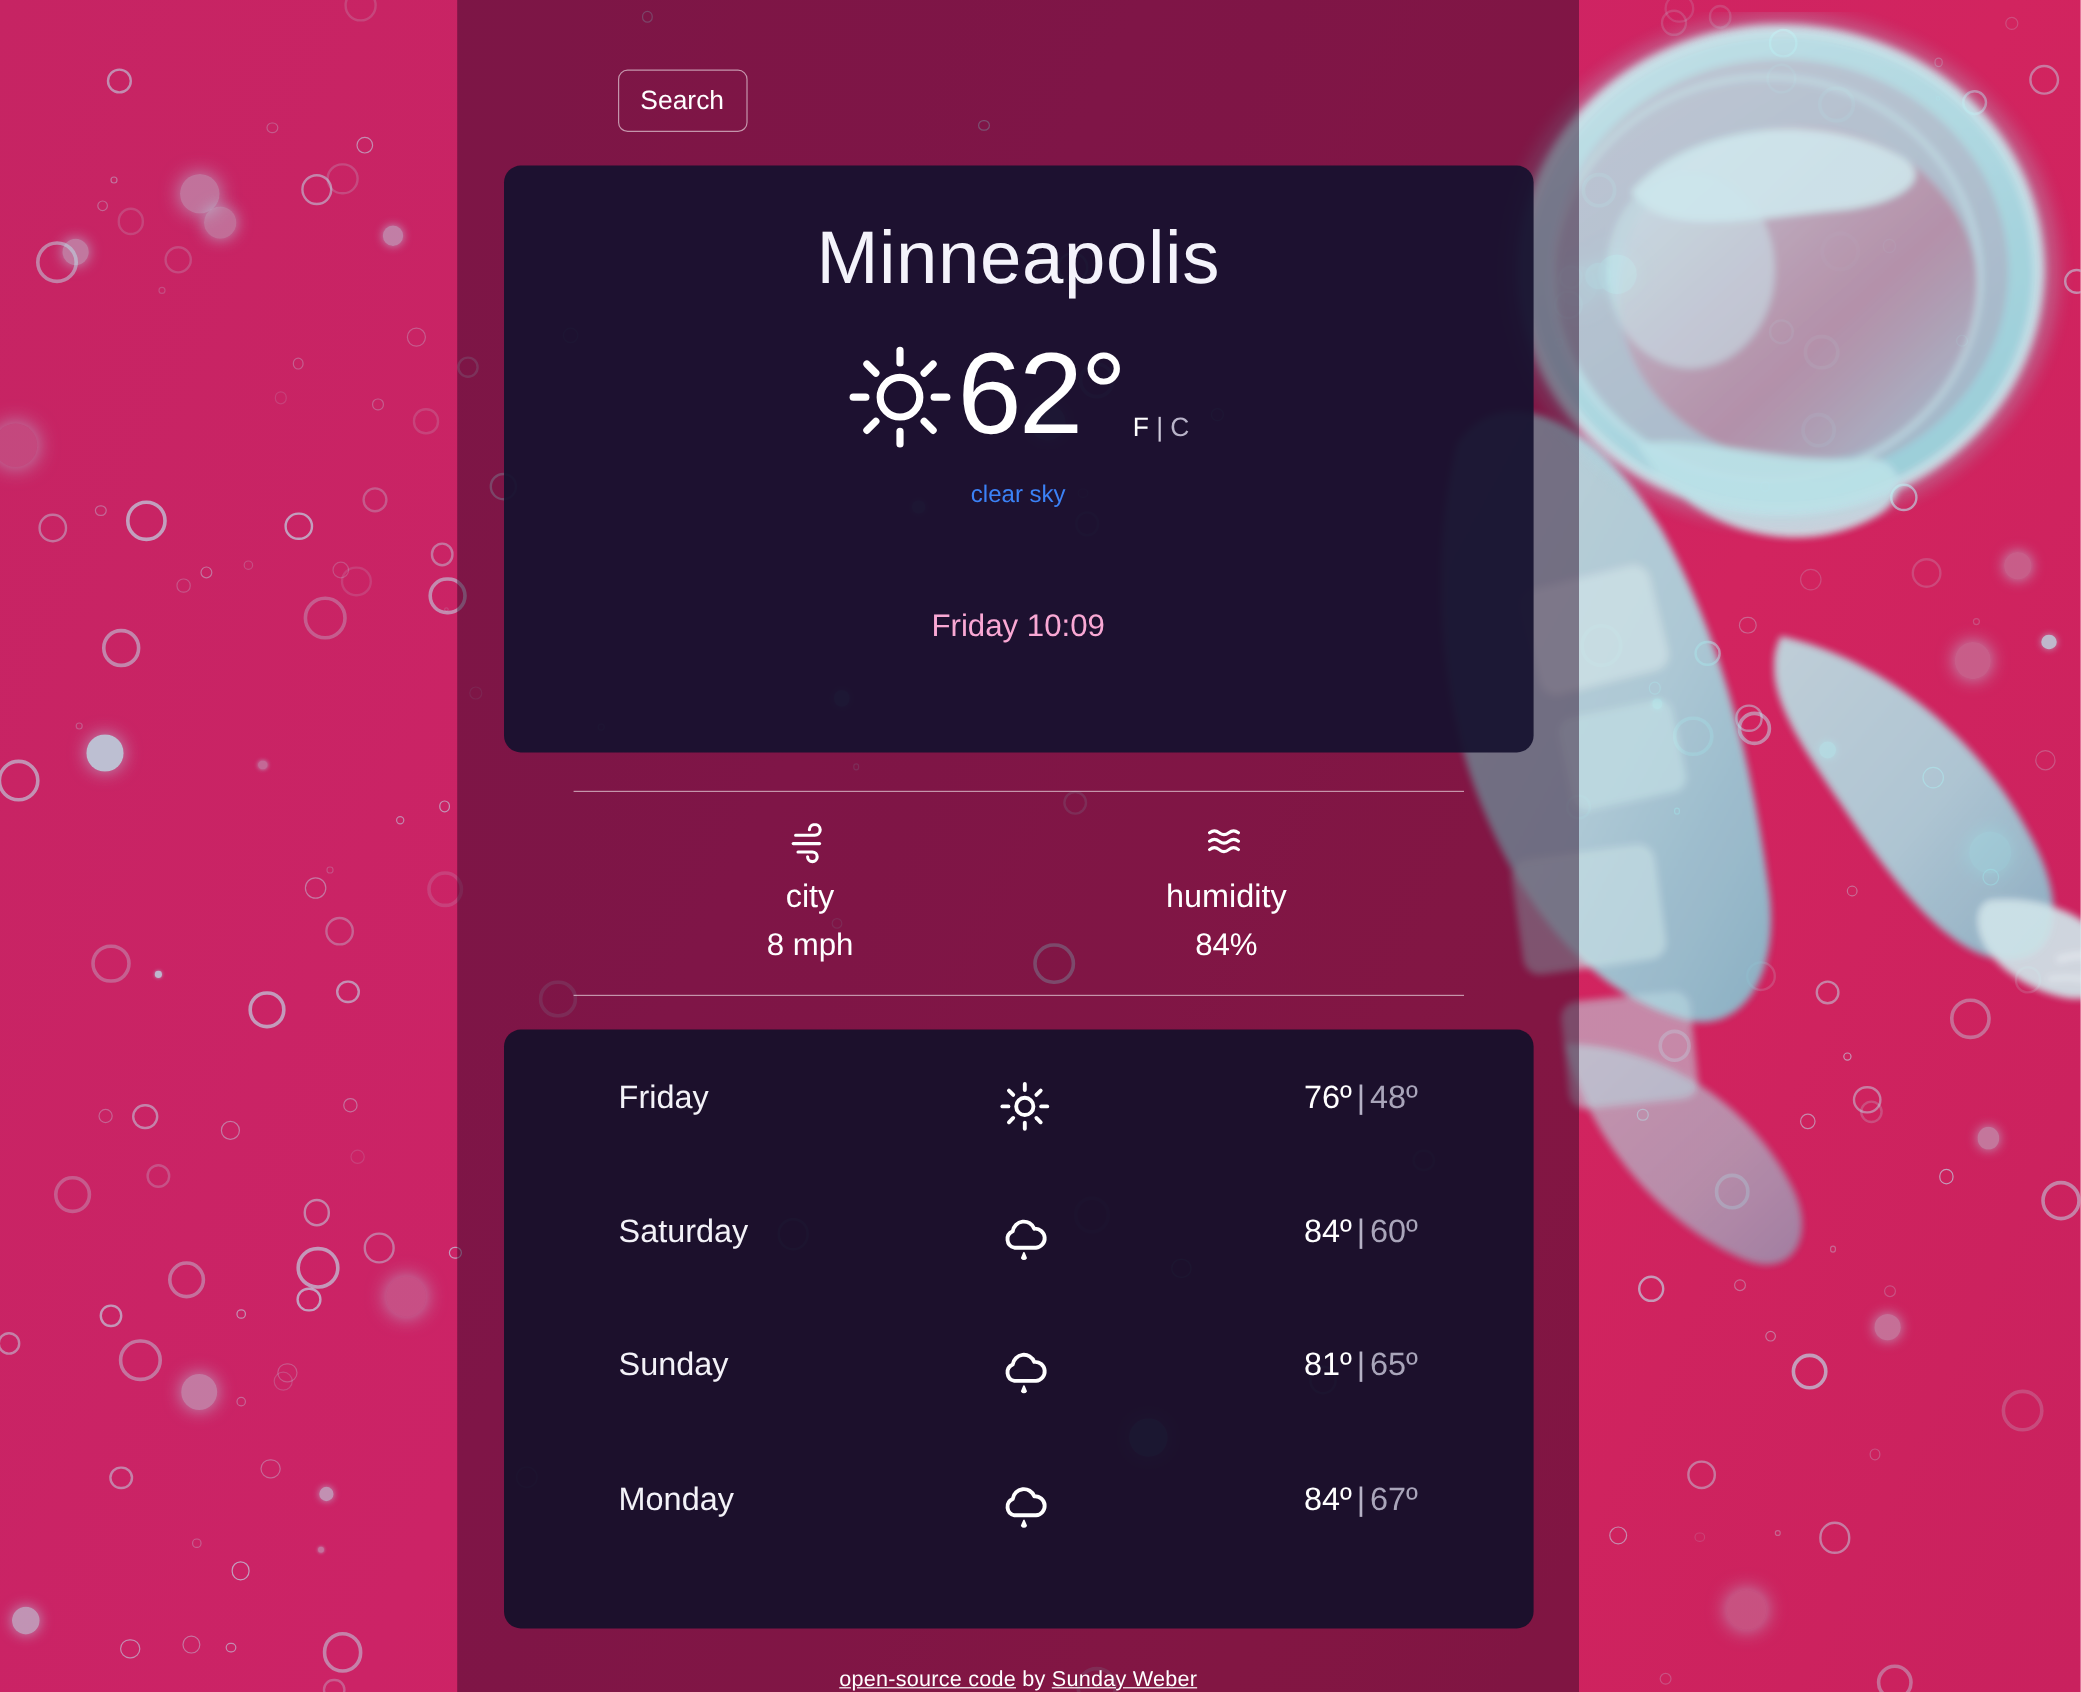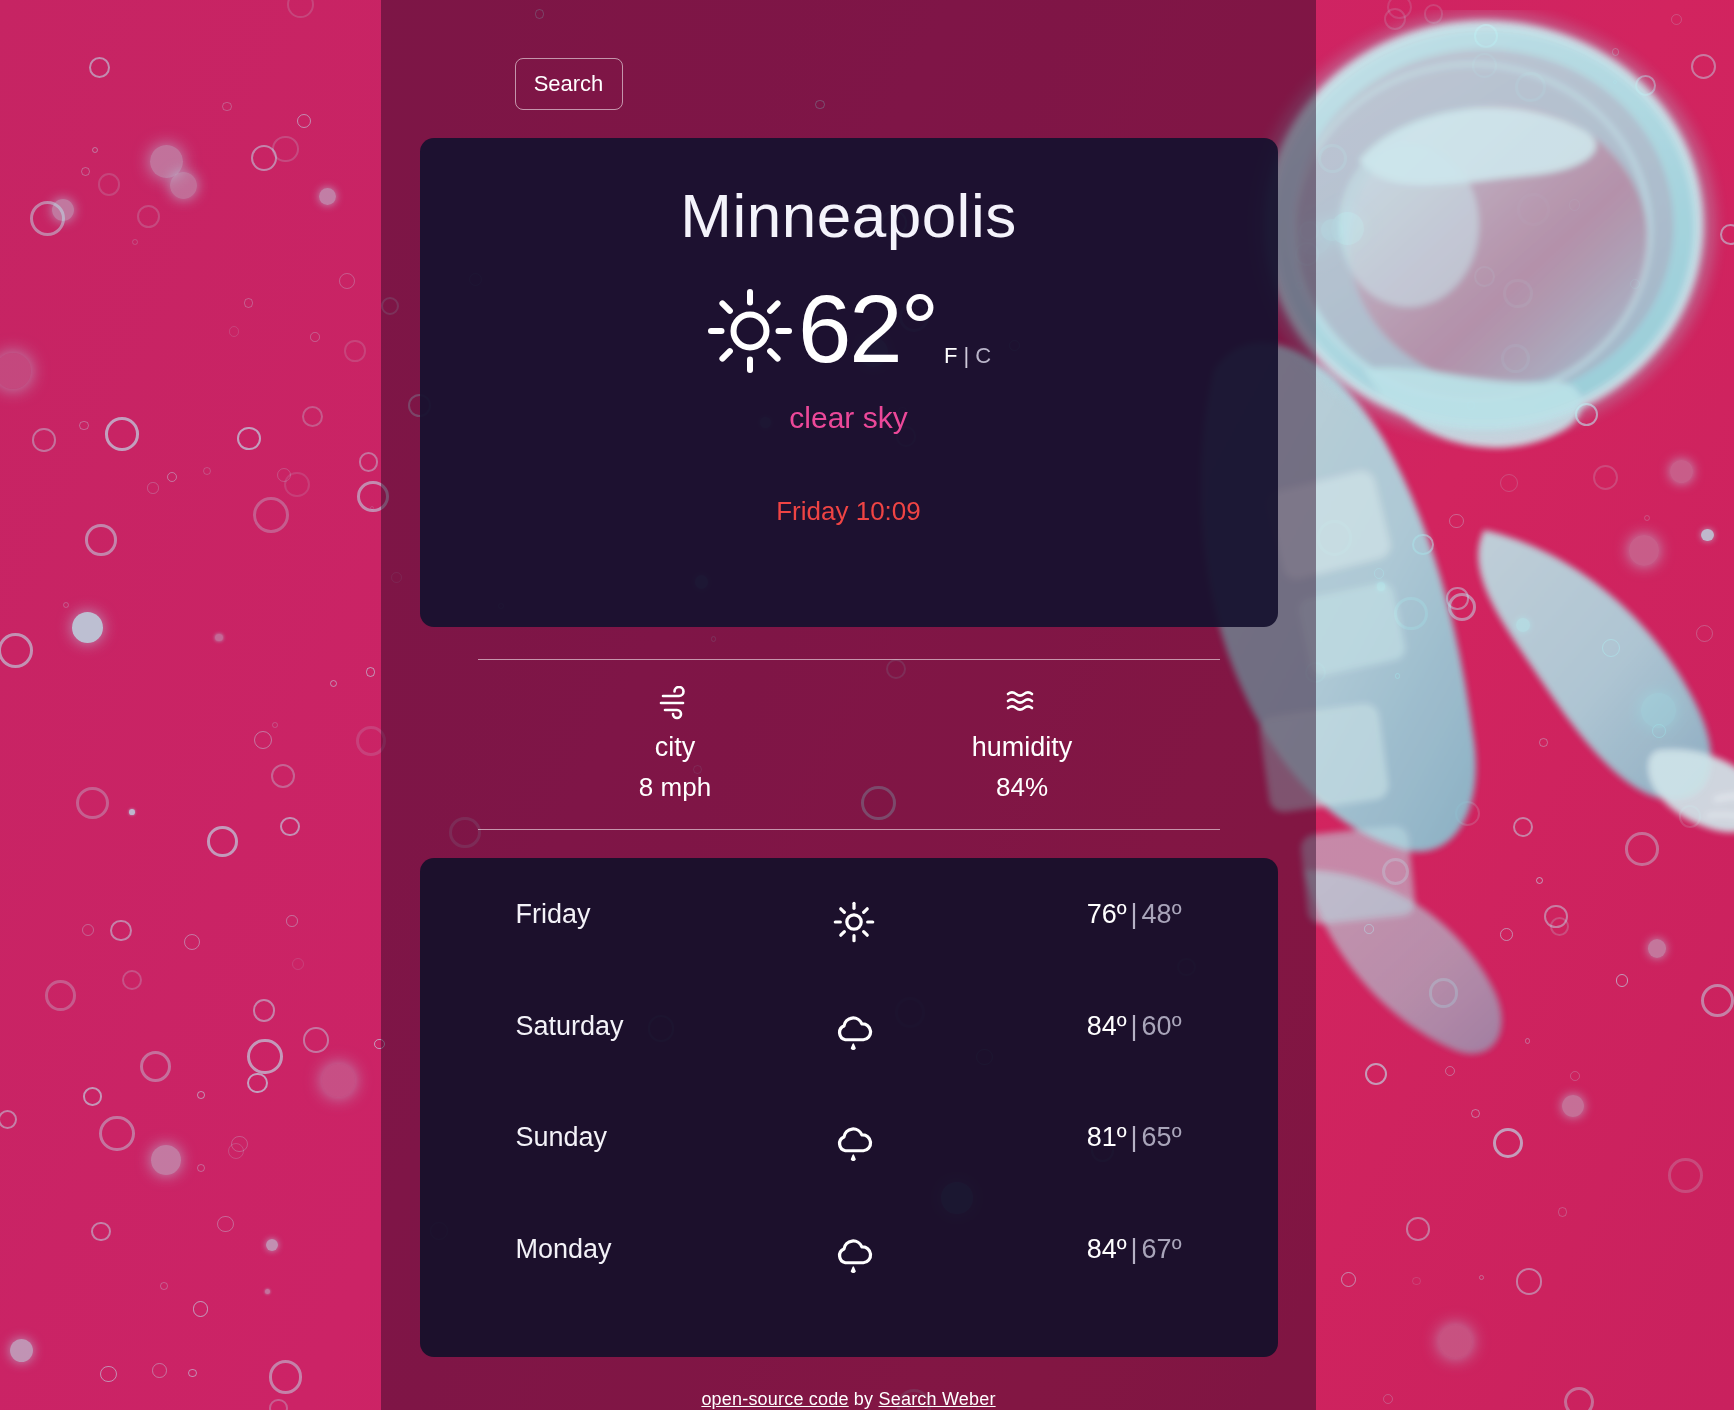--- a/index.html
+++ b/index.html
@@ -132,27 +132,27 @@
     font-size: 22px;
     letter-spacing: 1px;
   }
   .unit-toggle .unit { cursor: pointer; padding: 0 3px; }
   .unit-toggle .unit.active { color: #ffffff; }
   .unit-toggle .unit.inactive { color: #b9b4c9; }
   .unit-toggle .sep { color: #cfcbdb; padding: 0 2px; }
 
   .description {
     margin-top: 22px;
-    font-size: 30px;
-    color: #ec4899;
+    font-size: 20px;
+    color: #3b82f6;
   }
   .obs-time {
-    margin-top: 61px;
+    margin-top: 82px;
     font-size: 26px;
-    color: #ef4444;
+    color: #f9a8d4;
   }
 
   
   .divider {
     width: 742px;
     height: 1px;
     background: rgba(255,255,255,0.55);
   }
   .divider.top { margin-top: 32px; }
   .divider.bottom { margin-top: 26px; }
@@ -624,17 +624,17 @@
         <path d="M20 40 a10 10 0 0 1 -2 -19 a13 13 0 0 1 25 -3 a10 10 0 0 1 2 22 Z"></path>
         <path d="M31 46 l-2.5 6 a3 3 0 0 0 5 0 Z" fill="#ffffff" stroke-width="2"></path>
       </g>
             </svg>
           </div>
           <div class="forecast-temps"><span class="t-high">84º</span><span class="t-pipe">|</span><span class="t-low">67º</span></div>
         </div>
       </div>
 
     <div class="footer">
-      <span class="link">open-source code</span><span> by </span><span class="link">Search Weber</span>
+      <span class="link">open-source code</span><span> by </span><span class="link">Sunday Weber</span>
     </div>
 
   </div>
 </div>
 
 </body></html>

